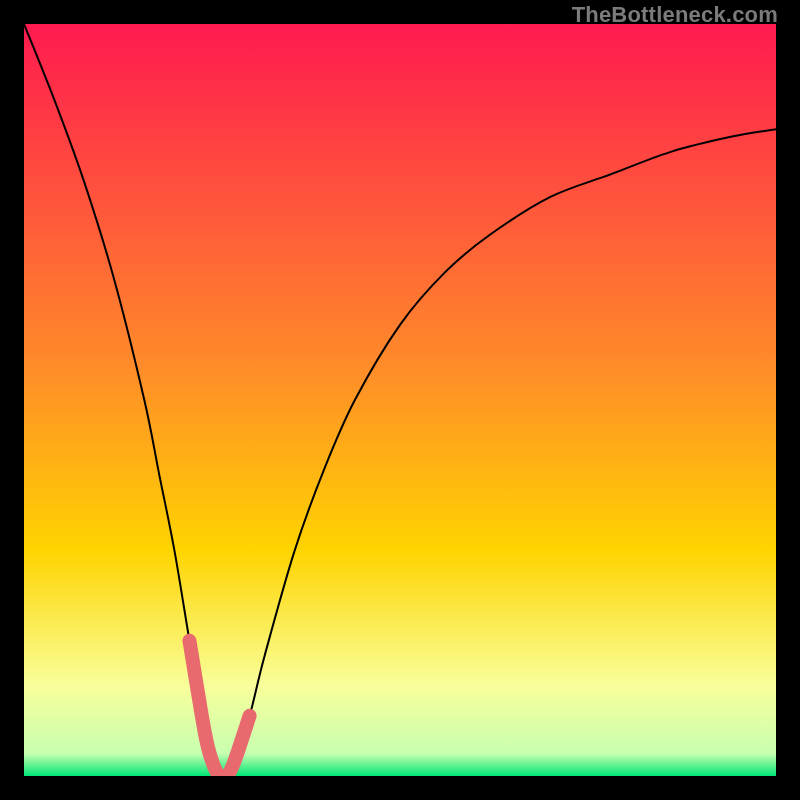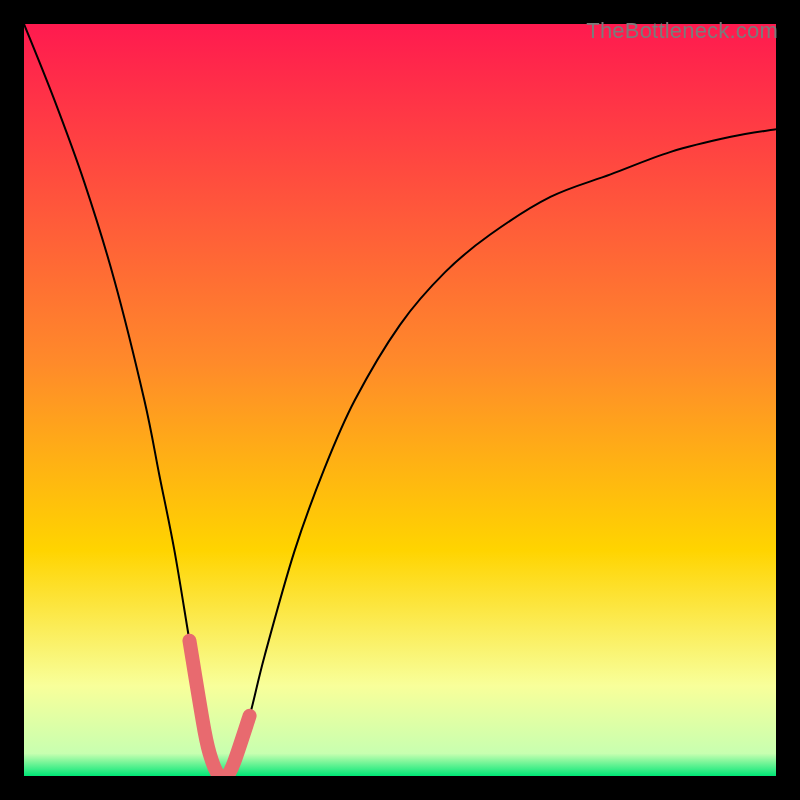--- a/index.html
+++ b/index.html
@@ -21,25 +21,25 @@
   }
   .plot-area {
     position: absolute;
     left: 0;
     top: 0;
     width: 752px;
     height: 752px;
   }
   .watermark {
     position: absolute;
-    top: 18px;
+    top: 2px;
     right: 22px;
     color: #7b7b7b;
     font-size: 22px;
-    font-weight: 400;
+    font-weight: 700;
     letter-spacing: 0.2px;
   }
   svg {
     position: absolute;
     left: 0;
     top: 0;
   }
 </style>
 </head>
 <body>

